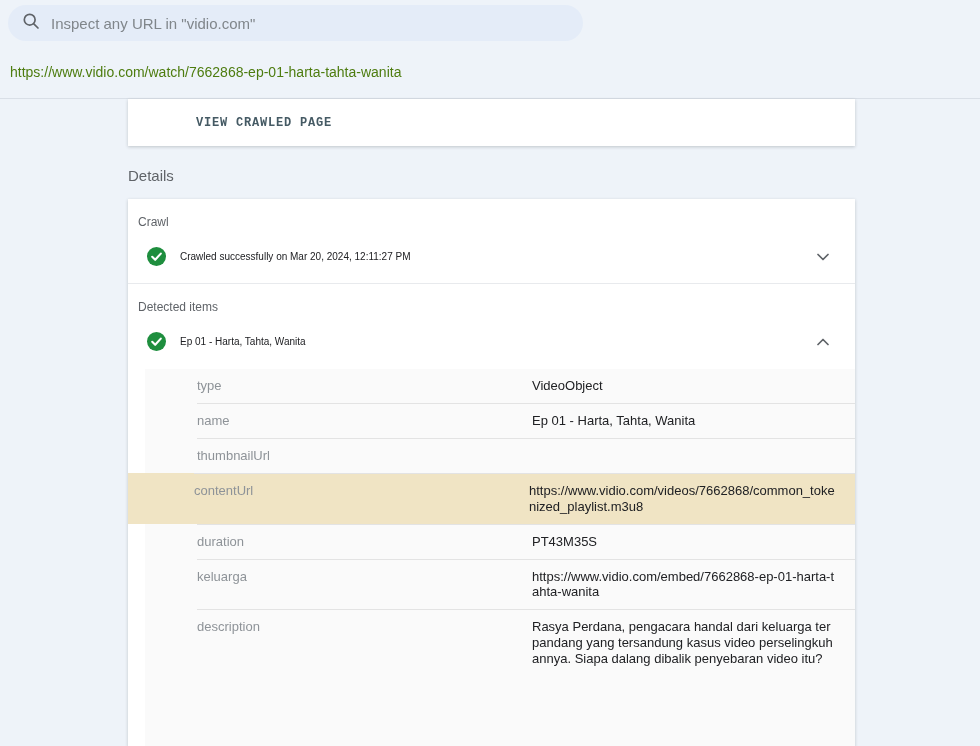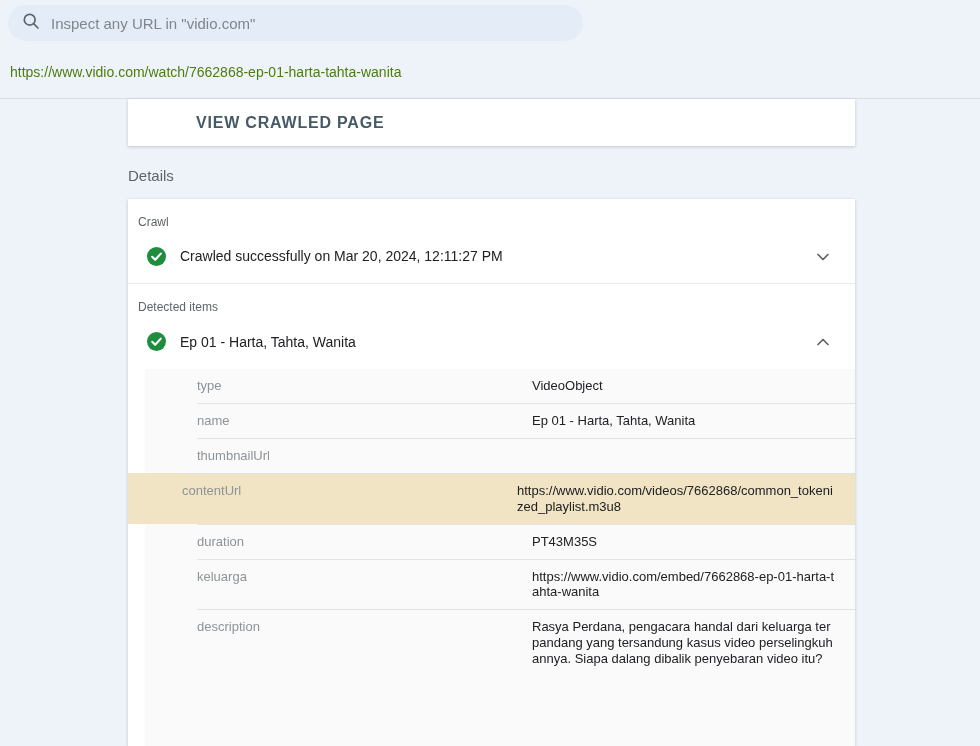--- a/index.html
+++ b/index.html
@@ -41,22 +41,22 @@
     background: #ffffff;
     box-shadow: 0 1px 3px rgba(60,64,67,0.25);
   }
   .card-toolbar {
     height: 47px;
     display: flex; align-items: center;
     padding-left: 68px;
   }
   .view-crawled-btn {
     background: none; border: none; cursor: pointer;
-    font-family: Liberation Sans, sans-serif;
-    font-size: 16px; font-weight: bold;
+    font-family: Liberation Mono, monospace;
+    font-size: 12px; font-weight: bold;
     letter-spacing: 0.8px;
     color: #455a64;
   }
 
   .details-label {
     margin: 21px 0 15px 128px;
     font-size: 15px; color: #5f6368;
   }
 
   .details-card { min-height: 548px; }
@@ -67,21 +67,21 @@
   }
   .status-row {
     display: flex; align-items: center;
     padding: 0 24px 0 19px;
     height: 54px;
   }
   .status-row.item-header { height: 55px; }
   .status-row .check-wrap { width: 19px; height: 19px; flex-shrink: 0; }
   .status-text {
     margin-left: 14px;
-    font-size: 14px; color: #202124;
+    font-size: 10px; color: #202124;
     flex: 1;
   }
   .chevron-btn {
     background: none; border: none; cursor: pointer;
     width: 16px; height: 16px; padding: 0;
     display: flex; align-items: center; justify-content: center;
   }
   .section-divider { border-bottom: 1px solid #e8eaed; }
 
   
@@ -105,21 +105,21 @@
   }
   .prop-value {
     width: 322px;
     font-size: 13px; color: #202124;
     line-height: 15.8px;
     word-break: break-all;
   }
   .prop-row.highlighted {
     background: #f0e4c4;
     margin-left: -17px;
-    padding-left: 2px;
+    padding-left: 14px;
   }
 </style>
 </head>
 <body>
 
 <div class="topbar">
   <div class="search-pill">
     <span>
       <svg width="20" height="20" viewBox="0 0 20 20">
         <circle cx="8.7" cy="8.7" r="5.4" fill="none" stroke="#5f6368" stroke-width="1.7"></circle>

